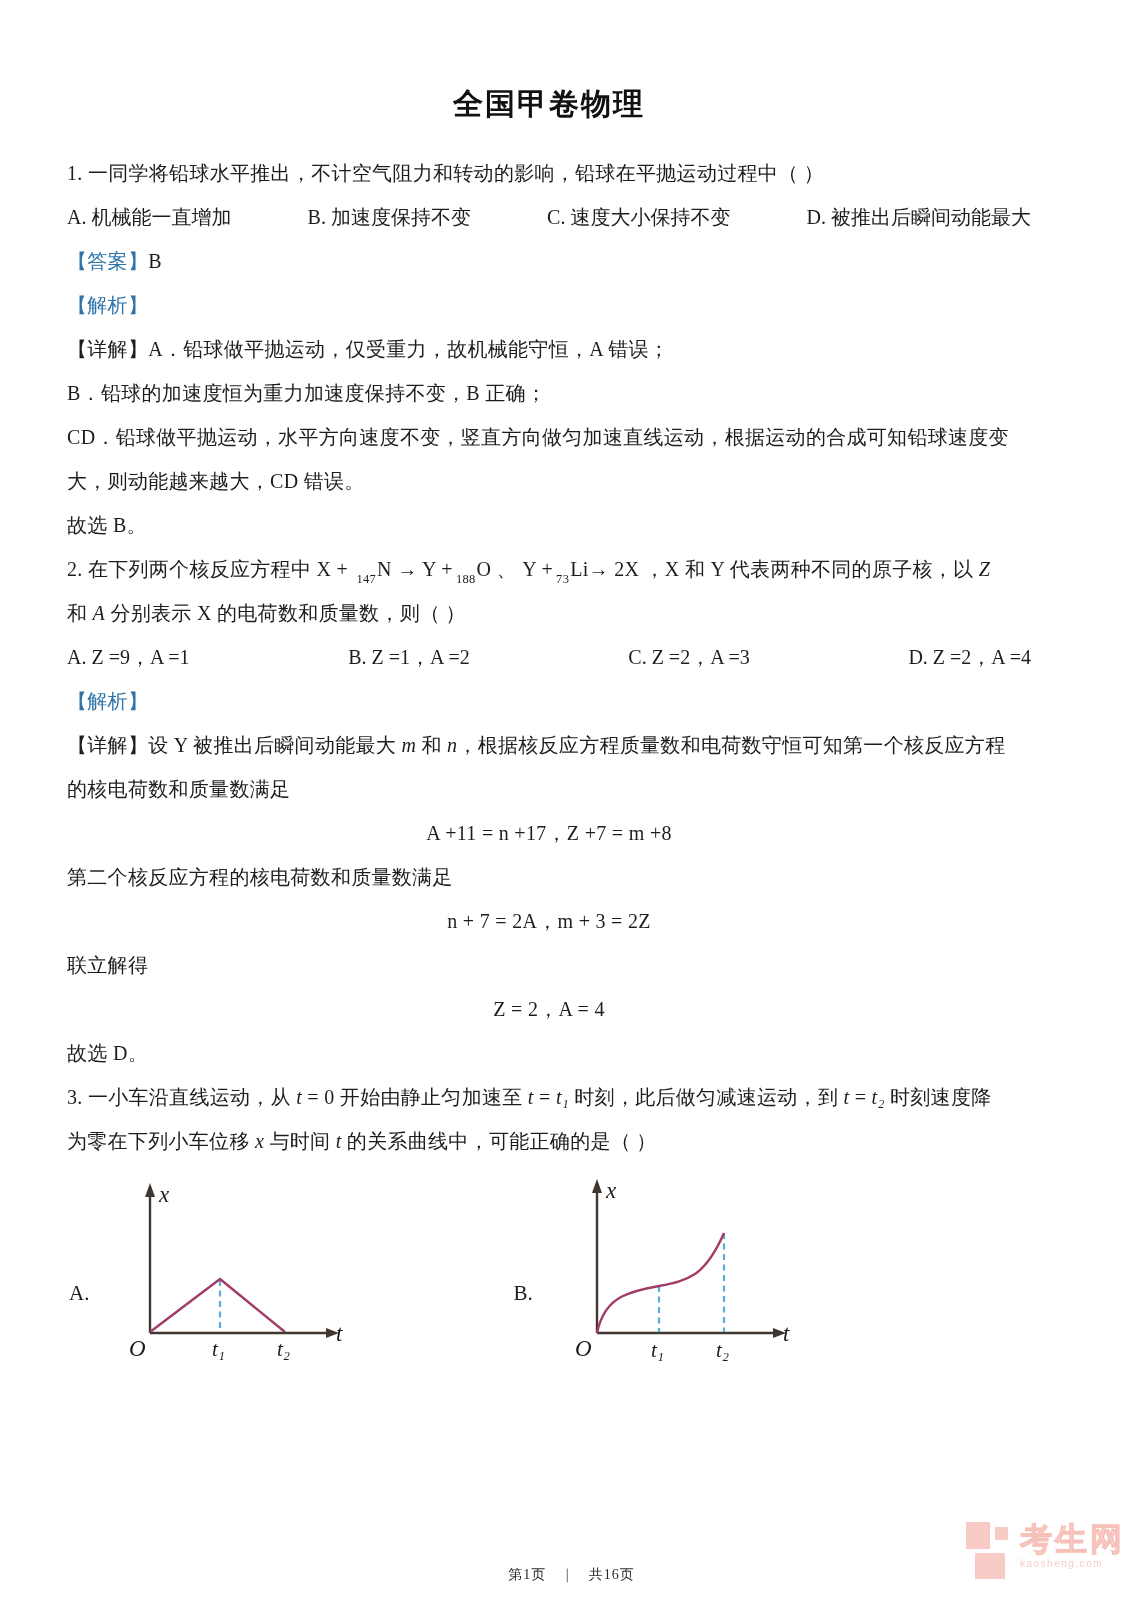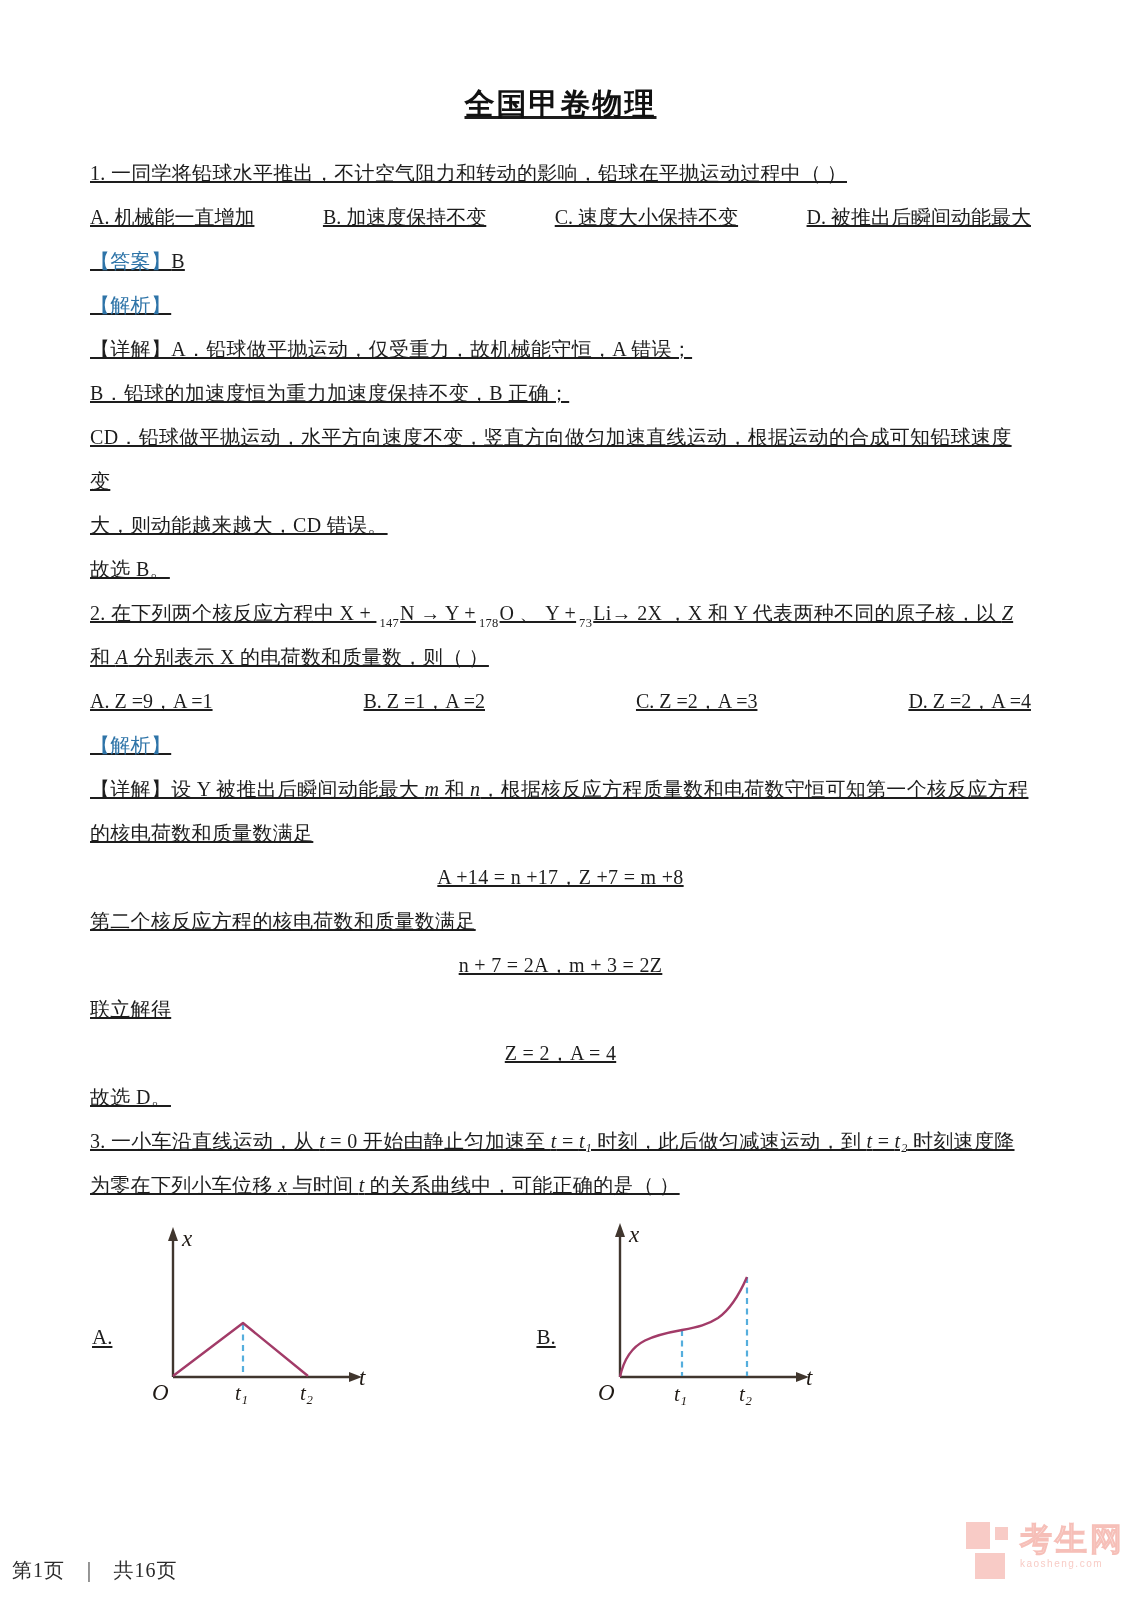--- a/index.html
+++ b/index.html
@@ -2,21 +2,21 @@
 <html><head>
 <meta charset="utf-8">
 <style>
   html,body{margin:0;padding:0;background:#e8e8e8;}
   .page{
     width:1131px;height:1600px;position:relative;background:#ffffff;
     margin:0 auto;overflow:hidden;
     font-family:"Liberation Serif","DejaVu Serif",serif;
     color:#1d1d1d;
   }
-  .content{padding:84px 100px 0 90px;text-decoration:underline;}
+  .content{padding:84px 100px 0 67px;}
   h1.title{
     font-size:30px;font-weight:700;text-align:center;
     margin:0 0 26px 0;letter-spacing:2px;color:#111;
   }
   p.ln{margin:0;line-height:44px;font-size:20px;letter-spacing:.3px;}
   p.opts{display:flex;justify-content:space-between;margin:0;line-height:44px;font-size:20px;}
   .blue{color:#2e74a8;}
   .it{font-style:italic;}
   .formula{
     text-align:center;font-size:20.5px;letter-spacing:1px;
@@ -30,22 +30,22 @@
   .graphs{display:flex;margin-top:14px;}
   .graph{display:flex;align-items:flex-end;}
   .graph-a{margin-left:2px;}
   .graph-b{margin-left:168px;}
   .glabel{font-size:21px;margin:0 6px 56px 0;}
   svg text{font-family:"Liberation Serif","DejaVu Serif",serif;}
   svg .axis-lbl{font-style:italic;font-size:23px;fill:#201a15;}
   svg .tick-lbl{font-style:italic;font-size:21px;fill:#201a15;}
   
   .footer{
-    position:absolute;left:12px;right:0;bottom:16px;
-    font-size:20px;color:#2a2a2a;letter-spacing:1px;
+    position:absolute;left:12px;right:0;bottom:16px;text-align:center;
+    font-size:14px;color:#2a2a2a;letter-spacing:1px;
   }
   .footer .sep{margin:0 14px;color:#555;}
   
   .watermark{
     position:absolute;right:6px;bottom:28px;display:flex;align-items:center;
   }
   .wm-logo{position:relative;width:46px;height:52px;margin-right:8px;}
   .wm-logo .b{position:absolute;background:#f8cbc6;}
   .wm-b1{left:0;top:2px;width:24px;height:27px;}
   .wm-b2{left:29px;top:7px;width:13px;height:13px;}
@@ -83,37 +83,37 @@
       <p class="ln">CD．铅球做平抛运动，水平方向速度不变，竖直方向做匀加速直线运动，根据运动的合成可知铅球速度变</p>
       <p class="ln">大，则动能越来越大，CD 错误。</p>
       <p class="ln">故选 B。</p>
     </section>
 
     <section>
       <p class="ln"><span>2. 在下列两个核反应方程中 X + </span><span class="stack">
             <span>14</span>
             <span>7</span>
           </span><span>N → Y +</span><span class="stack">
-            <span>17</span>
+            <span>18</span>
             <span>8</span>
           </span><span>O 、 Y +</span><span class="stack">
             <span>7</span>
             <span>3</span>
           </span><span>Li→ 2X ，X 和 Y 代表两种不同的原子核，以 </span><span class="it">Z</span></p>
       <p class="ln"><span>和 </span><span class="it">A</span><span> 分别表示 X 的电荷数和质量数，则（    ）</span></p>
       <p class="opts">
         <span>A. Z =9，A =1</span>
         <span>B. Z =1，A =2</span>
         <span>C. Z =2，A =3</span>
         <span>D. Z =2，A =4</span>
       </p>
       <p class="ln"><span class="blue">【解析】</span></p>
       <p class="ln"><span>【详解】设 Y 被推出后瞬间动能最大 </span><span class="it">m</span><span> 和 </span><span class="it">n</span><span>，根据核反应方程质量数和电荷数守恒可知第一个核反应方程</span></p>
       <p class="ln">的核电荷数和质量数满足</p>
-      <p class="ln formula">A +14 = n +17，Z +7 = m +8</p>
+      <p class="ln formula">A +11 = n +17，Z +7 = m +8</p>
       <p class="ln">第二个核反应方程的核电荷数和质量数满足</p>
       <p class="ln formula">n + 7 = 2A，m + 3 = 2Z</p>
       <p class="ln">联立解得</p>
       <p class="ln formula">Z = 2，A = 4</p>
       <p class="ln">故选 D。</p>
     </section>
 
     <section>
       <p class="ln"><span>3. 一小车沿直线运动，从 </span><span class="it">t</span><span> = 0 开始由静止匀加速至 </span><span class="it">t</span><span> = </span><span class="it">t₁</span><span> 时刻，此后做匀减速运动，到 </span><span class="it">t</span><span> = </span><span class="it">t₂</span><span> 时刻速度降</span></p>
       <p class="ln"><span>为零在下列小车位移 </span><span class="it">x</span><span> 与时间 </span><span class="it">t</span><span> 的关系曲线中，可能正确的是（   ）</span></p>

